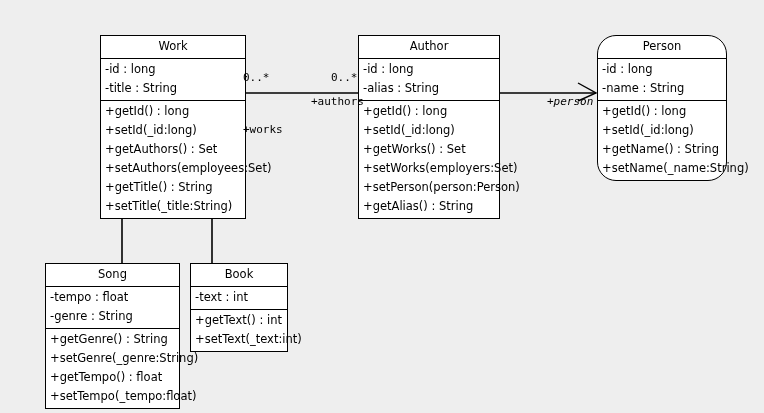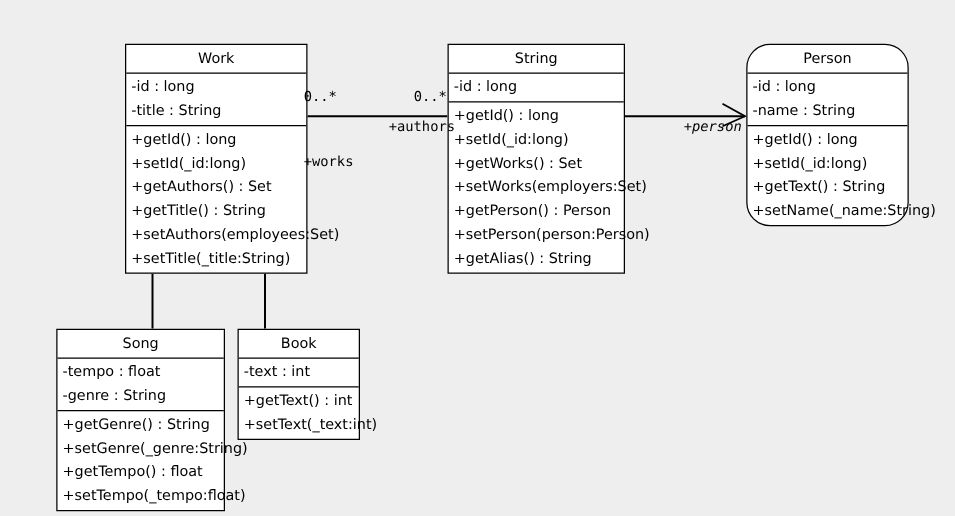--- a/index.html
+++ b/index.html
@@ -91,52 +91,52 @@
   <div class="uml-class" style="left:100px; top:35px; width:146px;">
     <div class="cls-name">Work</div>
     <div class="cls-section attrs">
       <div class="member">-id : long</div>
       <div class="member">-title : String</div>
     </div>
     <div class="cls-section ops">
       <div class="member">+getId() : long</div>
       <div class="member">+setId(_id:long)</div>
       <div class="member">+getAuthors() : Set</div>
+      <div class="member">+setAuthors(employees:Set)</div>
       <div class="member">+getTitle() : String</div>
-      <div class="member">+setAuthors(employees:Set)</div>
       <div class="member">+setTitle(_title:String)</div>
     </div>
   </div>
 
   <div class="uml-class" style="left:358px; top:35px; width:142px;">
-    <div class="cls-name">String</div>
+    <div class="cls-name">Author</div>
     <div class="cls-section attrs">
       <div class="member">-id : long</div>
+      <div class="member">-alias : String</div>
     </div>
     <div class="cls-section ops">
       <div class="member">+getId() : long</div>
       <div class="member">+setId(_id:long)</div>
       <div class="member">+getWorks() : Set</div>
       <div class="member">+setWorks(employers:Set)</div>
-      <div class="member">+getPerson() : Person</div>
       <div class="member">+setPerson(person:Person)</div>
       <div class="member">+getAlias() : String</div>
     </div>
   </div>
 
   <div class="uml-class" style="left:597px; top:35px; width:130px;border-radius:19px;">
     <div class="cls-name">Person</div>
     <div class="cls-section attrs">
       <div class="member">-id : long</div>
       <div class="member">-name : String</div>
     </div>
     <div class="cls-section ops">
       <div class="member">+getId() : long</div>
       <div class="member">+setId(_id:long)</div>
-      <div class="member">+getText() : String</div>
+      <div class="member">+getName() : String</div>
       <div class="member">+setName(_name:String)</div>
     </div>
   </div>
 
   <div class="uml-class" style="left:45px; top:263px; width:135px;">
     <div class="cls-name">Song</div>
     <div class="cls-section attrs">
       <div class="member">-tempo : float</div>
       <div class="member">-genre : String</div>
     </div>

